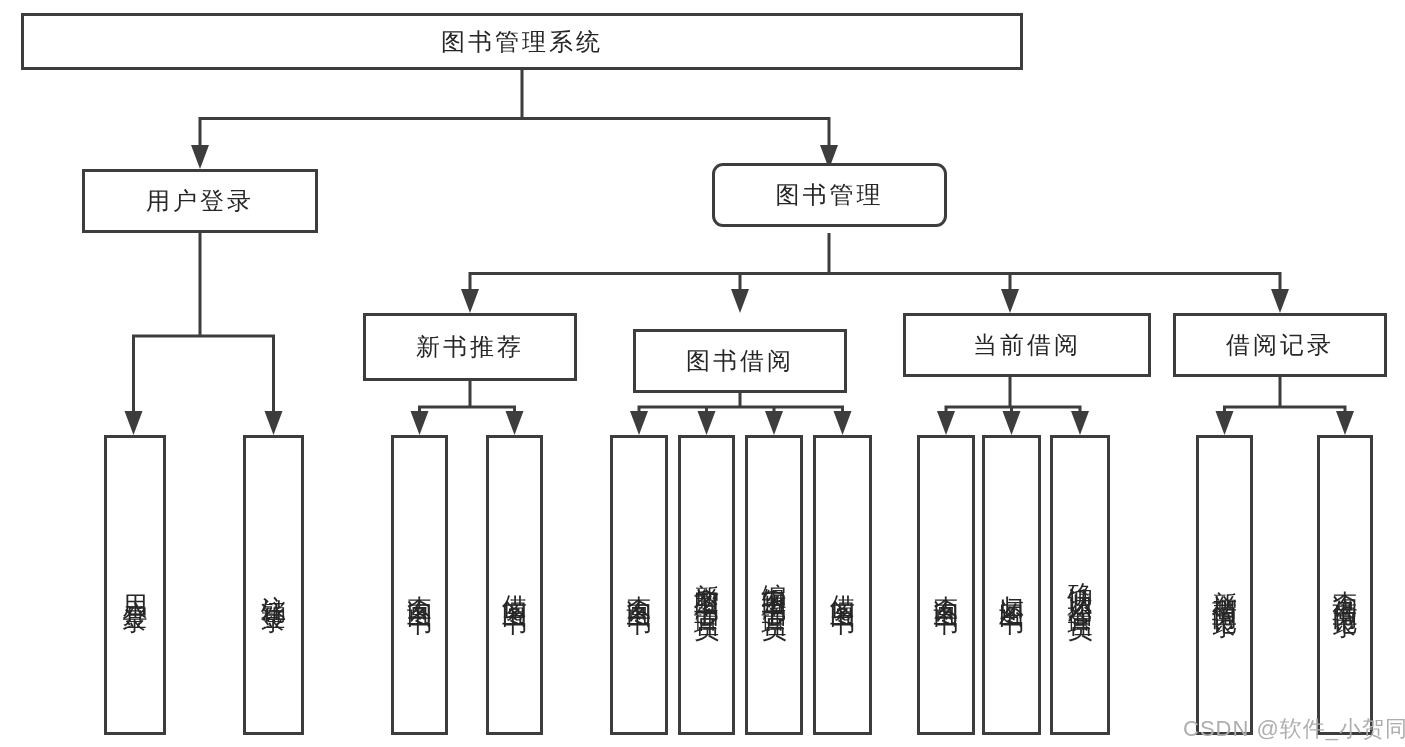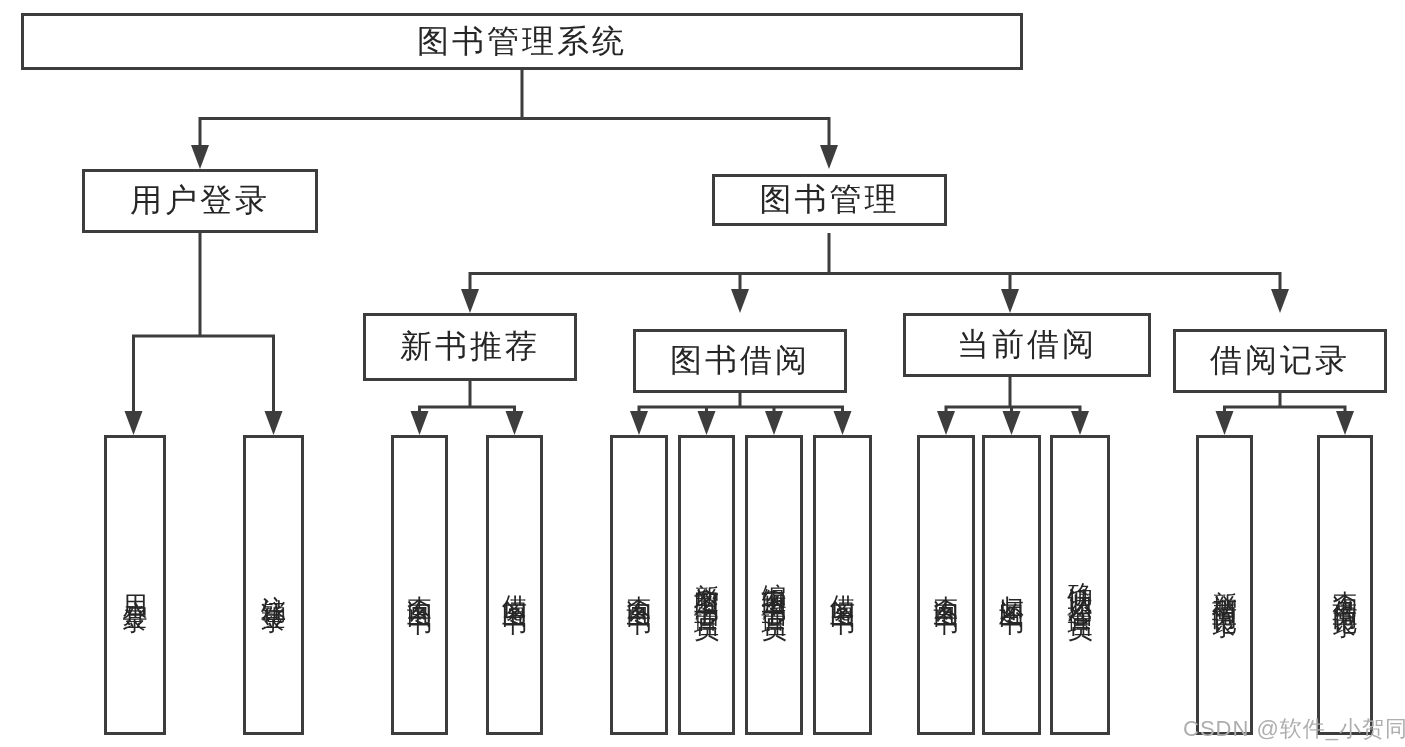--- a/index.html
+++ b/index.html
@@ -23,21 +23,21 @@
     box-sizing: border-box;
     border: 3px solid #3d3d3d;
     background: #ffffff;
     display: flex;
     align-items: center;
     justify-content: center;
     z-index: 2;
     text-align: center;
   }
   .hbox {
-    font-size: 32px;
+    font-size: 24px;
     letter-spacing: 3px;
     white-space: nowrap;
   }
   .vbox {
     writing-mode: vertical-rl;
     text-orientation: mixed;
     font-size: 25px;
     letter-spacing: 5px;
     line-height: 1;
   }
@@ -110,26 +110,26 @@
       M946 435 L937 411 L955 411 Z
       M1011.5 435 L1002.5 411 L1020.5 411 Z
       M1080 435 L1071 411 L1089 411 Z
       M1224.5 435 L1215.5 411 L1233.5 411 Z
       M1345 435 L1336 411 L1354 411 Z"></path>
   </svg>
 
   <div class="node hbox" style="left:21px; top:13px; width:1002px; height:57px;">图书管理系统</div>
 
   <div class="node hbox" style="left:82px; top:169px; width:236px; height:64px;">用户登录</div>
-  <div class="node hbox" style="left:712px; top:174px; width:235px; height:52px;">图书管理</div>
+  <div class="node hbox" style="left:712px; top:163px; width:235px; height:64px;border-radius:11px;">图书管理</div>
 
   <div class="node hbox" style="left:363px; top:313px; width:214px; height:68px;">新书推荐</div>
   <div class="node hbox" style="left:633px; top:313px; width:214px; height:64px;margin-top:16px;">图书借阅</div>
   <div class="node hbox" style="left:903px; top:313px; width:248px; height:64px;">当前借阅</div>
-  <div class="node hbox" style="left:1173px; top:313px; width:214px; height:64px;margin-top:16px;">借阅记录</div>
+  <div class="node hbox" style="left:1173px; top:313px; width:214px; height:64px;">借阅记录</div>
 
   <div class="node vbox" style="left:104px; top:435px; width:62px; height:300px;">用户登录</div>
   <div class="node vbox" style="left:243px; top:435px; width:61px; height:300px;">注销登录</div>
 
   <div class="node vbox" style="left:391px; top:435px; width:57px; height:300px;">查询图书</div>
   <div class="node vbox" style="left:486px; top:435px; width:57px; height:300px;">借阅图书</div>
 
   <div class="node vbox" style="left:610px; top:435px; width:58px; height:300px;">查询图书</div>
   <div class="node vbox" style="left:678px; top:435px; width:57px; height:300px;">新增图书（管理员）</div>
   <div class="node vbox" style="left:745px; top:435px; width:58px; height:300px;">编辑图书（管理员）</div>

